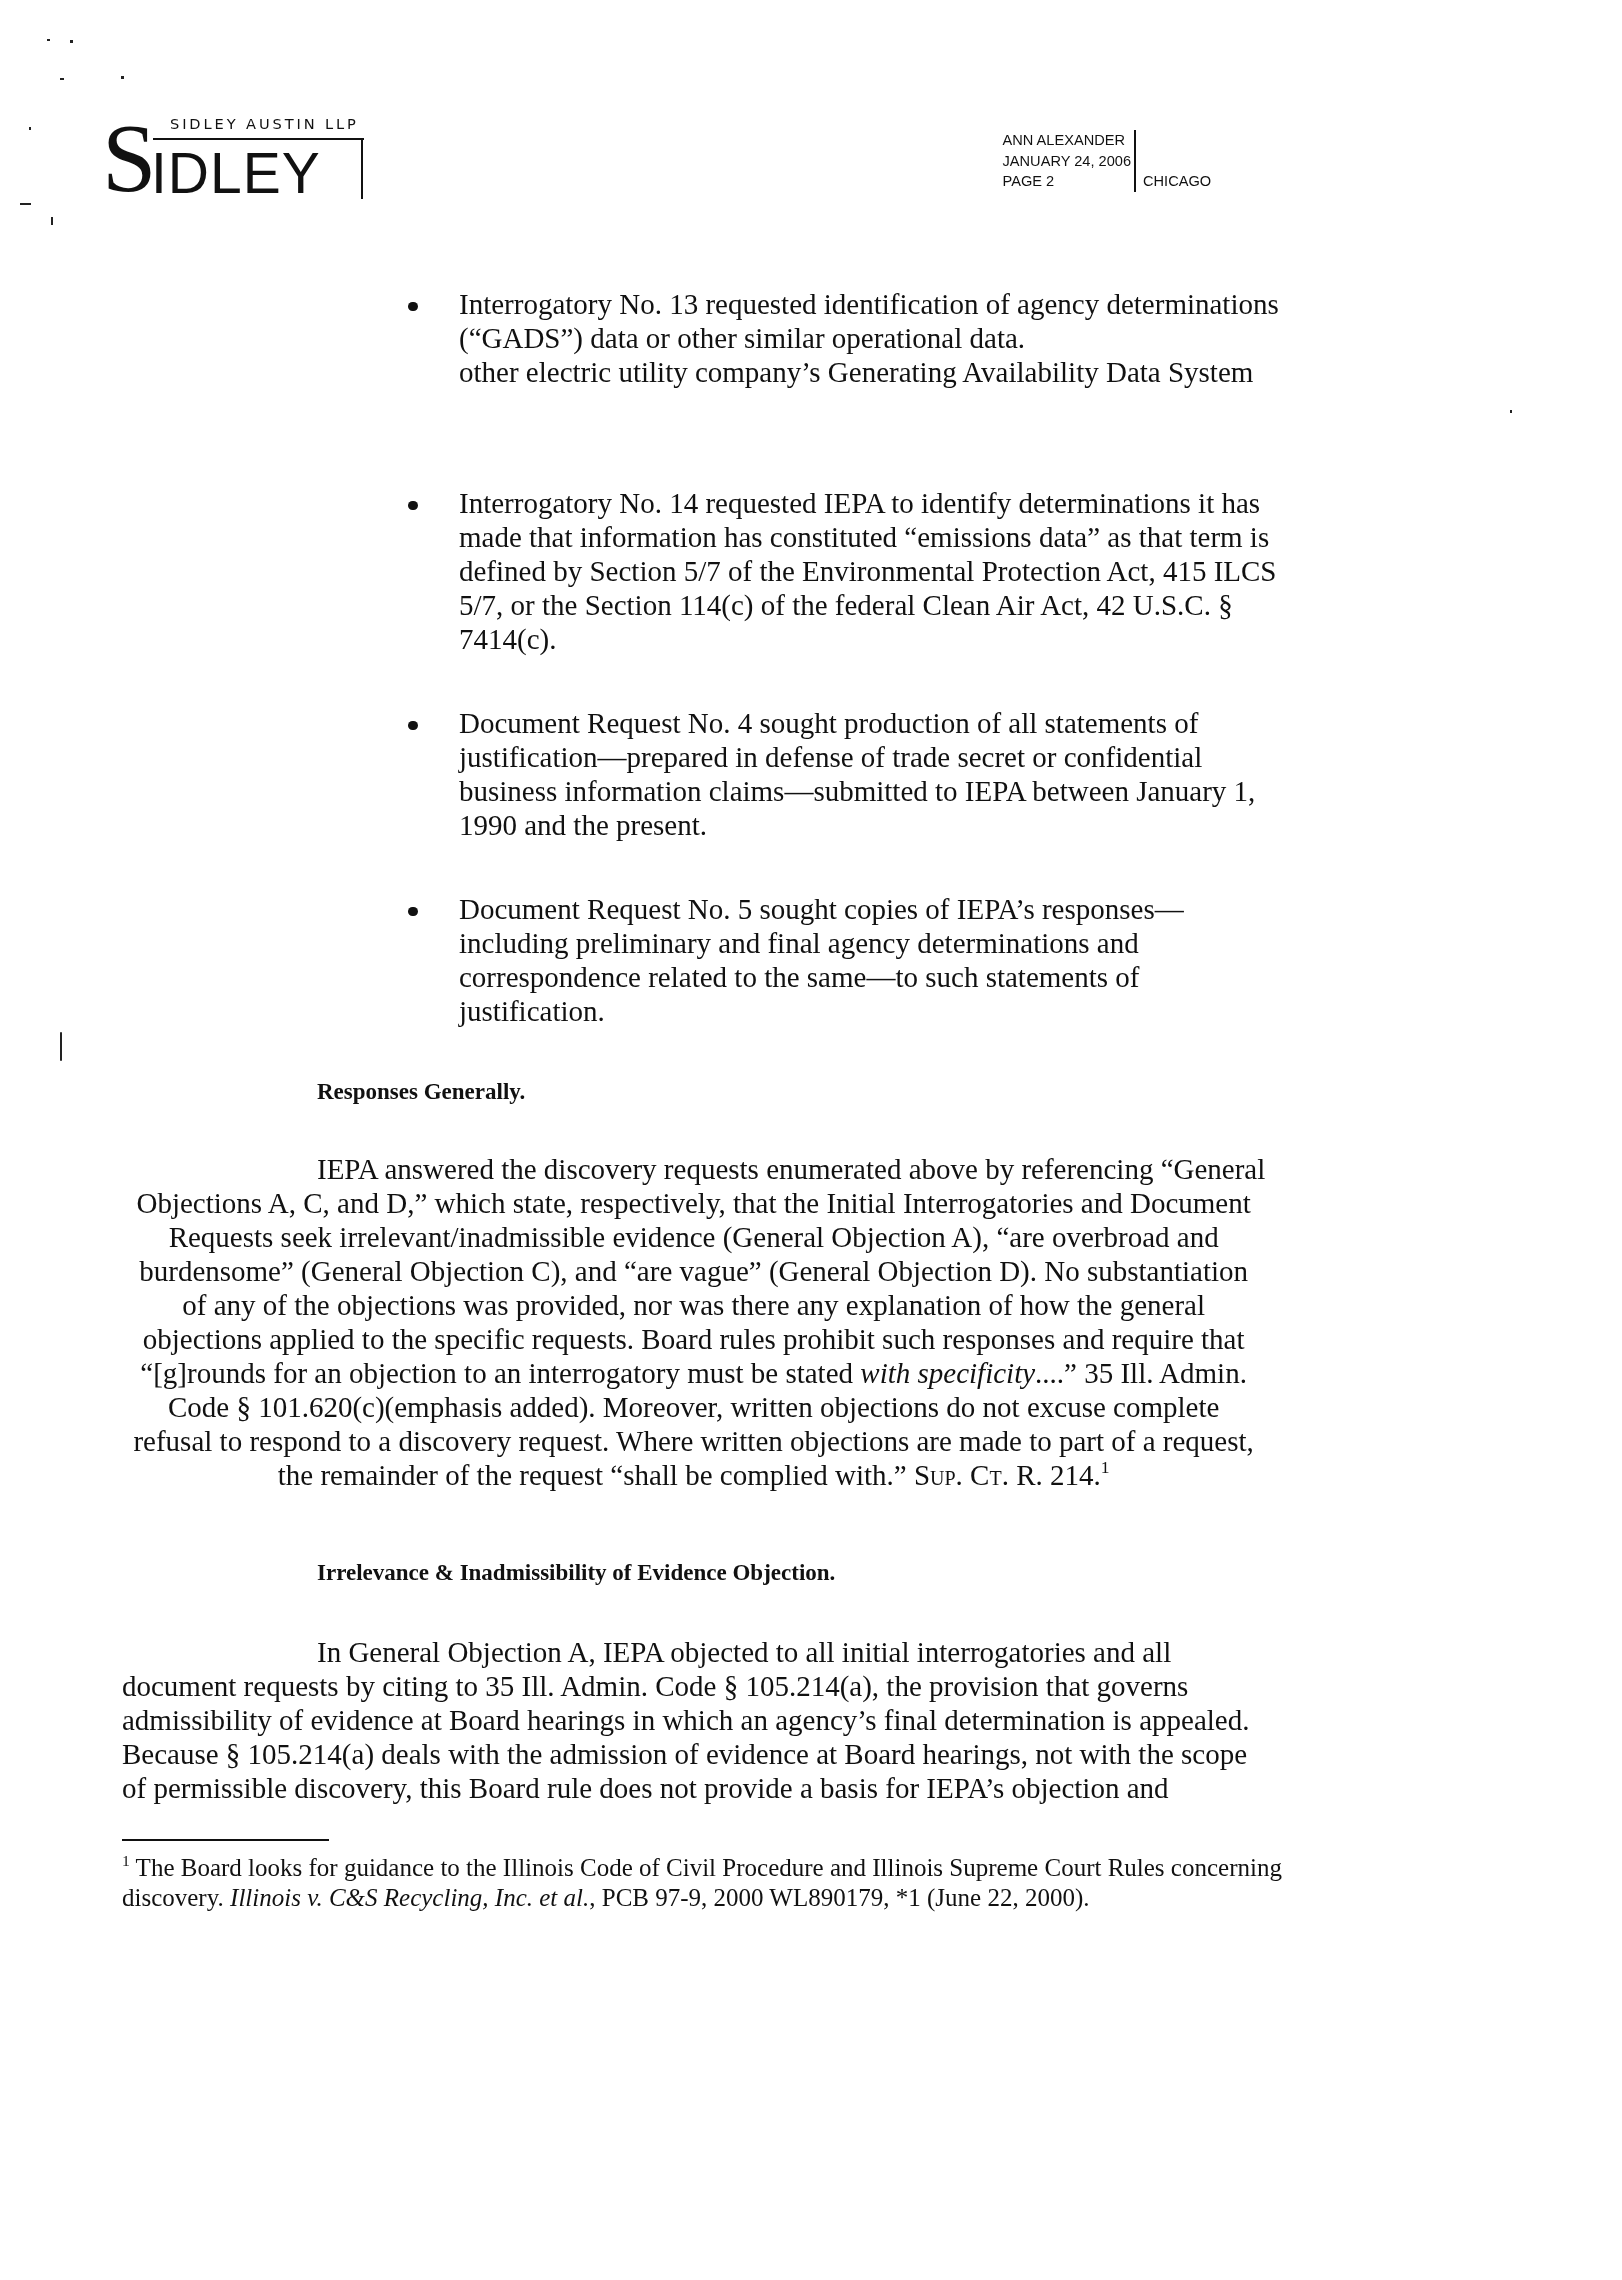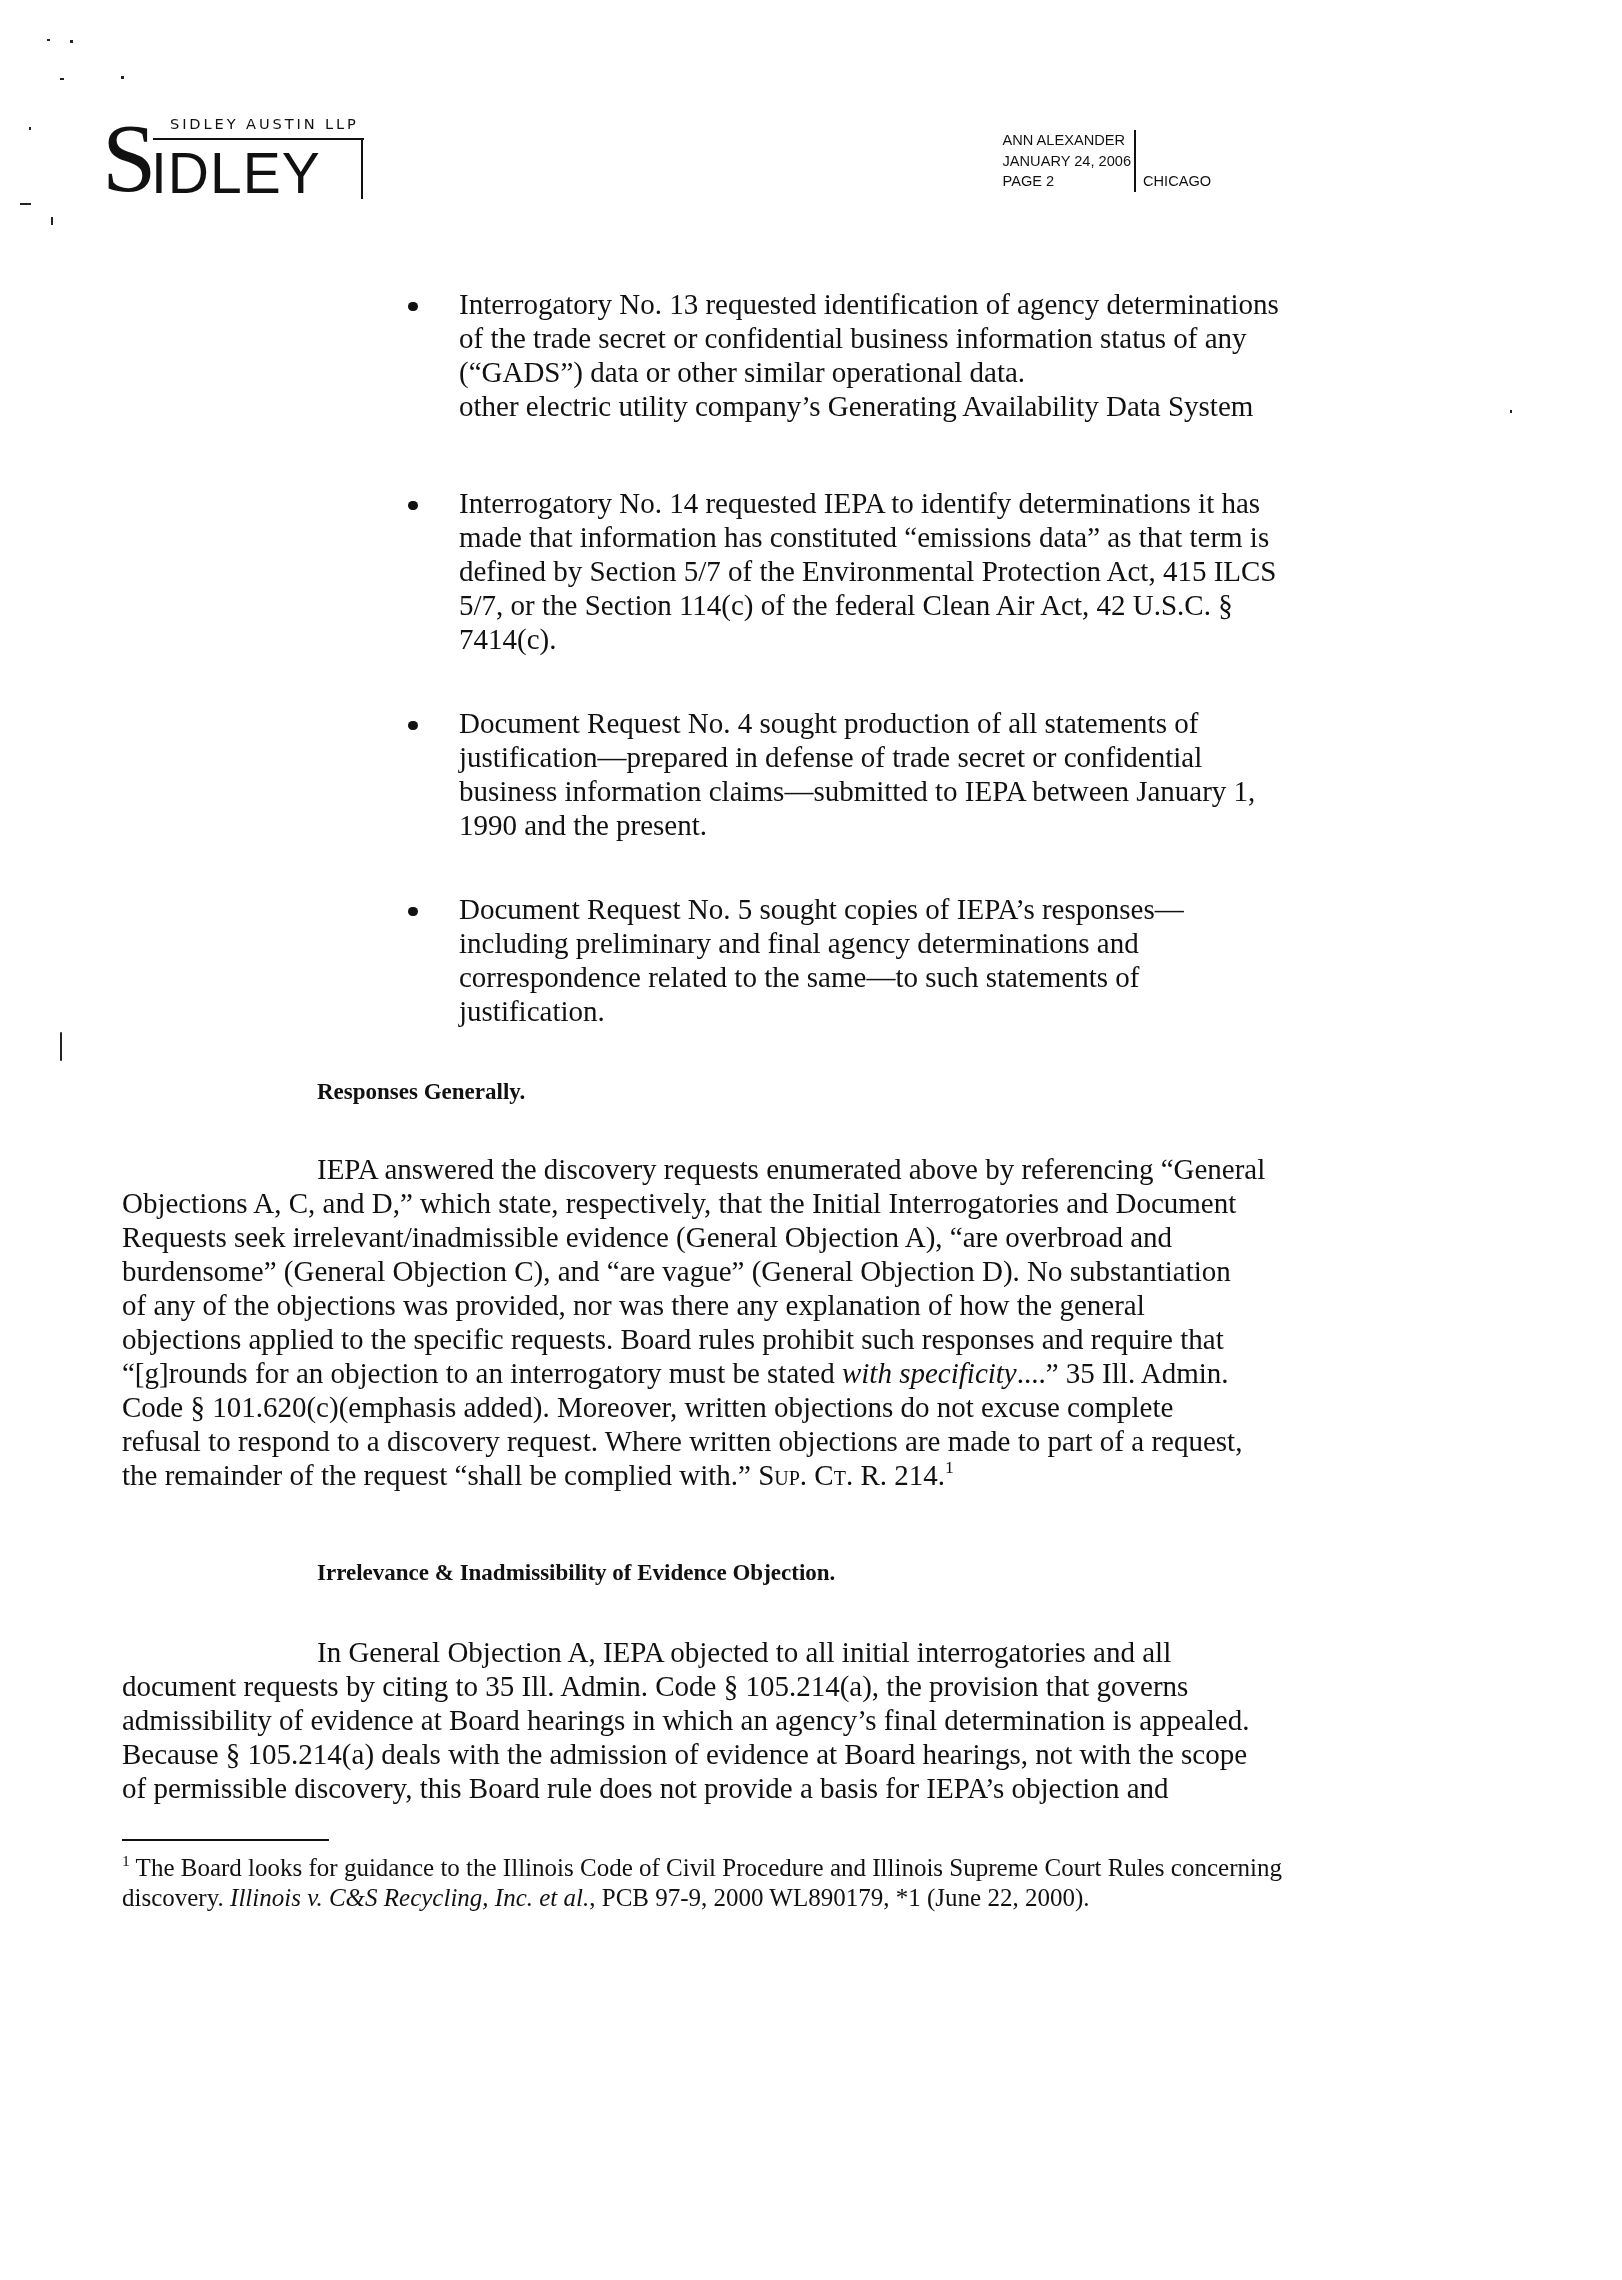--- a/index.html
+++ b/index.html
@@ -66,21 +66,20 @@
     <div>PAGE 2</div>
   </div>
   <div class="divider"></div>
   <div class="city">CHICAGO</div>
 </div>
 
 <div class="bullet-item txt" style="top:287px;">
   <span class="dot"></span>
   <div class="lines">
     <div>Interrogatory No. 13 requested identification of agency determinations</div>
-    <div>of the trade secret or confidential business information status of any</div>
     <div>(“GADS”) data or other similar operational data.</div>
     <div>other electric utility company’s Generating Availability Data System</div>
   </div>
 </div>
 
 <div class="bullet-item txt" style="top:486px;">
   <span class="dot"></span>
   <div class="lines">
     <div>Interrogatory No. 14 requested IEPA to identify determinations it has</div>
     <div>made that information has constituted “emissions data” as that term is</div>
@@ -105,21 +104,21 @@
   <div class="lines">
     <div>Document Request No. 5 sought copies of IEPA’s responses—</div>
     <div>including preliminary and final agency determinations and</div>
     <div>correspondence related to the same—to such statements of</div>
     <div>justification.</div>
   </div>
 </div>
 
 <div class="heading" style="left:317px;top:1075px;">Responses Generally.</div>
 
-<div class="para txt" style="top:1152px;">
+<div class="para txt" style="top:1152px;text-align:center;">
   <span class="line indent">IEPA answered the discovery requests enumerated above by referencing “General</span>
   <span class="line">Objections A, C, and D,” which state, respectively, that the Initial Interrogatories and Document</span>
   <span class="line">Requests seek irrelevant/inadmissible evidence (General Objection A), “are overbroad and</span>
   <span class="line">burdensome” (General Objection C),  and “are vague” (General Objection D).  No substantiation</span>
   <span class="line">of any of the objections was provided, nor was there any explanation of how the general</span>
   <span class="line">objections applied to the specific requests.  Board rules prohibit such responses and require that</span>
   <span class="line"><span>“[g]rounds for an objection to an interrogatory must be stated </span><em>with specificity</em><span>....”  35 Ill. Admin.</span></span>
   <span class="line">Code § 101.620(c)(emphasis added).  Moreover, written objections do not excuse complete</span>
   <span class="line">refusal to respond to a discovery request.  Where written objections are made to part of a request,</span>
   <span class="line"><span>the remainder of the request “shall be complied with.”  </span><span class="sc">Sup. Ct. R. 214.</span><sup class="fn">1</sup></span>

